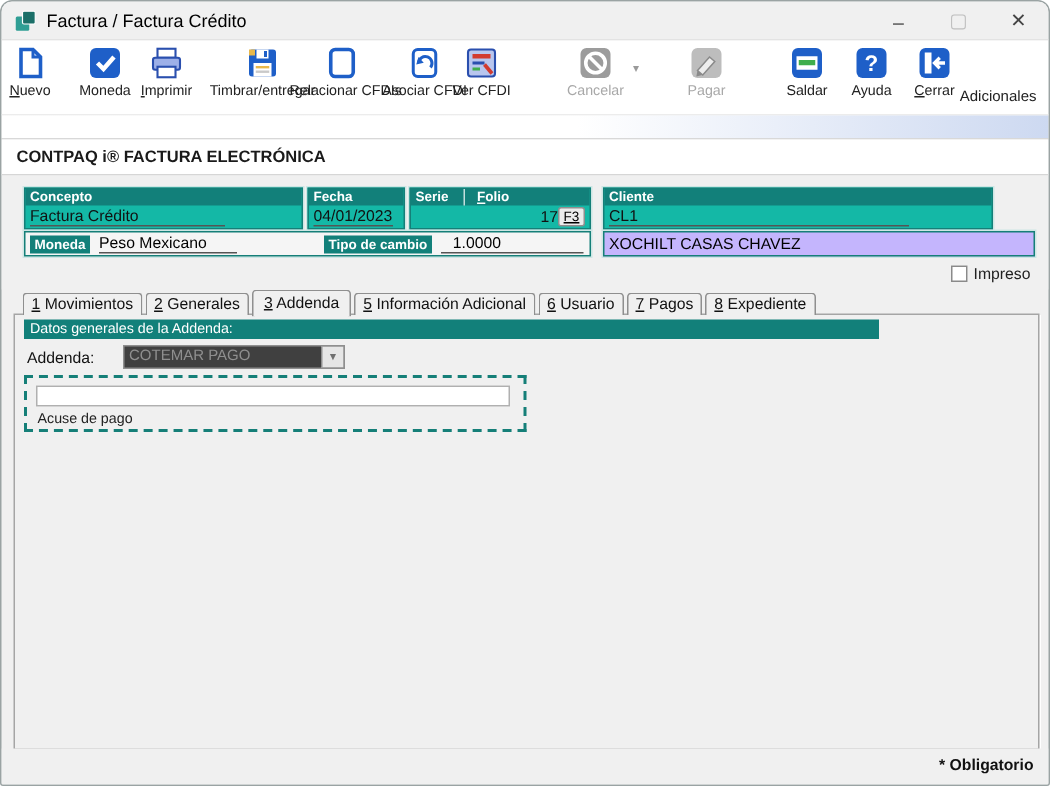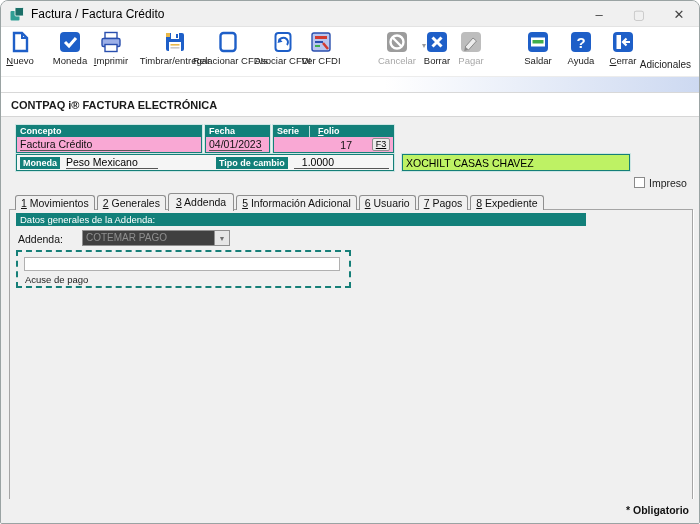--- a/index.html
+++ b/index.html
@@ -32,31 +32,31 @@
            background:linear-gradient(to right,#ffffff 0%,#ffffff 55%,#cdd9f1 100%);
            border-bottom:1px solid #d8d8d8; }
 
   
   .appheader { position:absolute; top:92px; left:0; right:0; height:24px; background:#fff;
                border-bottom:1px solid #d6d6d6; display:flex; align-items:center; padding-left:10px; }
   .appheader span { font-size:11px; font-weight:bold; color:#1a1a1a; }
 
   
   .formarea { position:absolute; top:116px; left:0; right:0; height:76px; background:#f0f0f0; }
-  .fieldbox { position:absolute; border:1px solid #157f78; box-shadow:0 0 0 1px #cde6e4; background:#f9a8d4; }
+  .fieldbox { position:absolute; border:1px solid #157f78; box-shadow:0 0 0 1px #cde6e4; background:#14b8a6; }
   .fieldhead { height:11px; background:#12807a; color:#fff; font-size:9px; font-weight:bold;
                line-height:11px; padding-left:3px; display:flex; }
   .fieldbody { font-size:10.5px; color:#111; padding:1px 3px; display:flex; align-items:center; }
   .uline { border-bottom:1px solid #555; display:inline-block; }
   .chip { background:#12807a; color:#fff; font-size:9px; font-weight:bold; padding:1px 3px;
           display:inline-block; line-height:10px; }
   .row2 { position:absolute; border:1px solid #157f78; box-shadow:0 0 0 1px #cde6e4; background:#f5f5f5;
           display:flex; align-items:center; font-size:10.5px; }
   .f3btn { font-size:9px; width:18px; height:13px; line-height:11px; background:#ececec;
-           border:1px solid #8f8f8f; border-radius:2px; text-decoration:underline; margin-left:20px;
+           border:1px solid #8f8f8f; border-radius:2px; text-decoration:underline; margin-left:0;
            font-family:"Liberation Sans",sans-serif; }
   .folioval { flex:1; text-align:right; }
   .sep { border-left:1px solid rgba(255,255,255,.75); margin-left:10px; padding-left:8px; }
   .impreso { position:absolute; left:633px; top:60px; display:flex; align-items:flex-start; font-size:10.5px; color:#222; }
   .cb { width:11px; height:11px; background:#fff; border:1px solid #8a8a8a; margin-right:4px; display:inline-block; }
 
   
   .tabsrow { position:absolute; left:14px; top:191px; height:18px; display:flex; align-items:flex-end; z-index:5; }
   .tab { background:#f0f0f0; border:1px solid #8f8f8f; border-bottom:none; border-radius:3px 3px 0 0;
          padding:1px 5px 2px; font-size:10.5px; color:#111; height:15px; line-height:12px; margin-right:2px; }
@@ -171,27 +171,20 @@
     <div class="tbtn disabled" style="left:361px">
       <svg class="ticon" viewBox="0 0 22 22">
         <rect x="1" y="1" width="20" height="20" rx="4" fill="#9c9c9c"></rect>
         <circle cx="11" cy="11" r="6.5" stroke="#fff" stroke-width="2.4" fill="none"></circle>
         <path d="M6.5 6.5 L15.5 15.5" stroke="#fff" stroke-width="2.4"></path>
       </svg>
       <span class="caret">▾</span>
       <span class="tlabel"><u></u><span>Cancelar</span></span>
     </div>
 
-    <div class="tbtn" style="left:401px">
-      <svg class="ticon" viewBox="0 0 22 22">
-        <rect x="1" y="1" width="20" height="20" rx="4" fill="#1E5FC8"></rect>
-        <path d="M6.5 6.5 L15.5 15.5 M15.5 6.5 L6.5 15.5" stroke="#fff" stroke-width="3"></path>
-      </svg>
-      <span class="tlabel"><u></u><span>Borrar</span></span>
-    </div>
 
     <div class="tbtn disabled" style="left:435px">
       <svg class="ticon" viewBox="0 0 22 22">
         <rect x="1" y="1" width="20" height="20" rx="4" fill="#bdbdbd"></rect>
         <path d="M5 16 l8 -9 l3.5 3 l-8 9 z" fill="#ededed" stroke="#8a8a8a" stroke-width="1"></path>
         <path d="M5 16 l-0.8 4 l4 -1" fill="#8a8a8a"></path>
       </svg>
       <span class="tlabel"><u></u><span>Pagar</span></span>
     </div>
 
@@ -250,29 +243,35 @@
       <div class="fieldhead">
         <span>Serie</span>
         <span class="sep"><u>F</u><span>olio</span></span>
       </div>
       <div class="fieldbody">
         <span class="folioval">17</span>
         <button class="f3btn">F3</button>
       </div>
     </div>
 
+    <div class="fieldbox" style="left:401px;top:8px;width:260px;height:28px">
+      <div class="fieldhead">Cliente</div>
+      <div class="fieldbody">
+          <span class="uline" style="min-width:200px">CL1</span>
+        </div>
+    </div>
 
     <div class="row2" style="left:15px;top:37px;width:378px;height:17px">
       <span class="chip" style="margin-left:3px">Moneda</span>
       <span class="uline" style="min-width:92px;margin-left:6px">Peso Mexicano</span>
       <span class="chip" style="margin-left:58px">Tipo de cambio</span>
       <span class="uline" style="min-width:95px;margin-left:6px;text-indent:8px">1.0000</span>
     </div>
 
-    <div class="row2" style="left:401px;top:37px;width:228px;height:17px;background:#bef264">
+    <div class="row2" style="left:401px;top:37px;width:288px;height:17px;background:#c4b5fd">
       <span style="margin-left:3px">XOCHILT CASAS CHAVEZ</span>
     </div>
 
     <div class="impreso">
       <span class="cb"></span>
       <span>Impreso</span>
     </div>
   </div>
 
   <div class="tabsrow">

